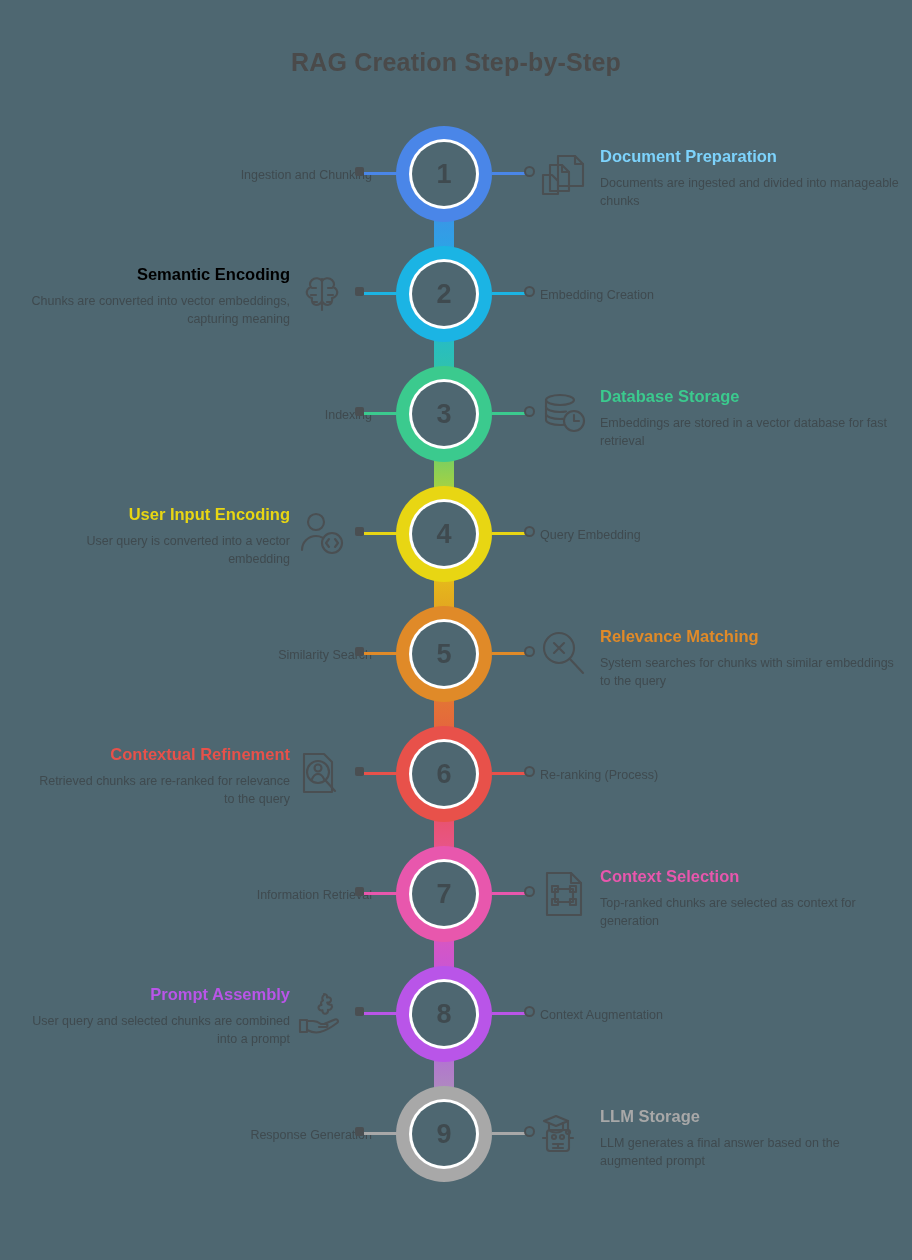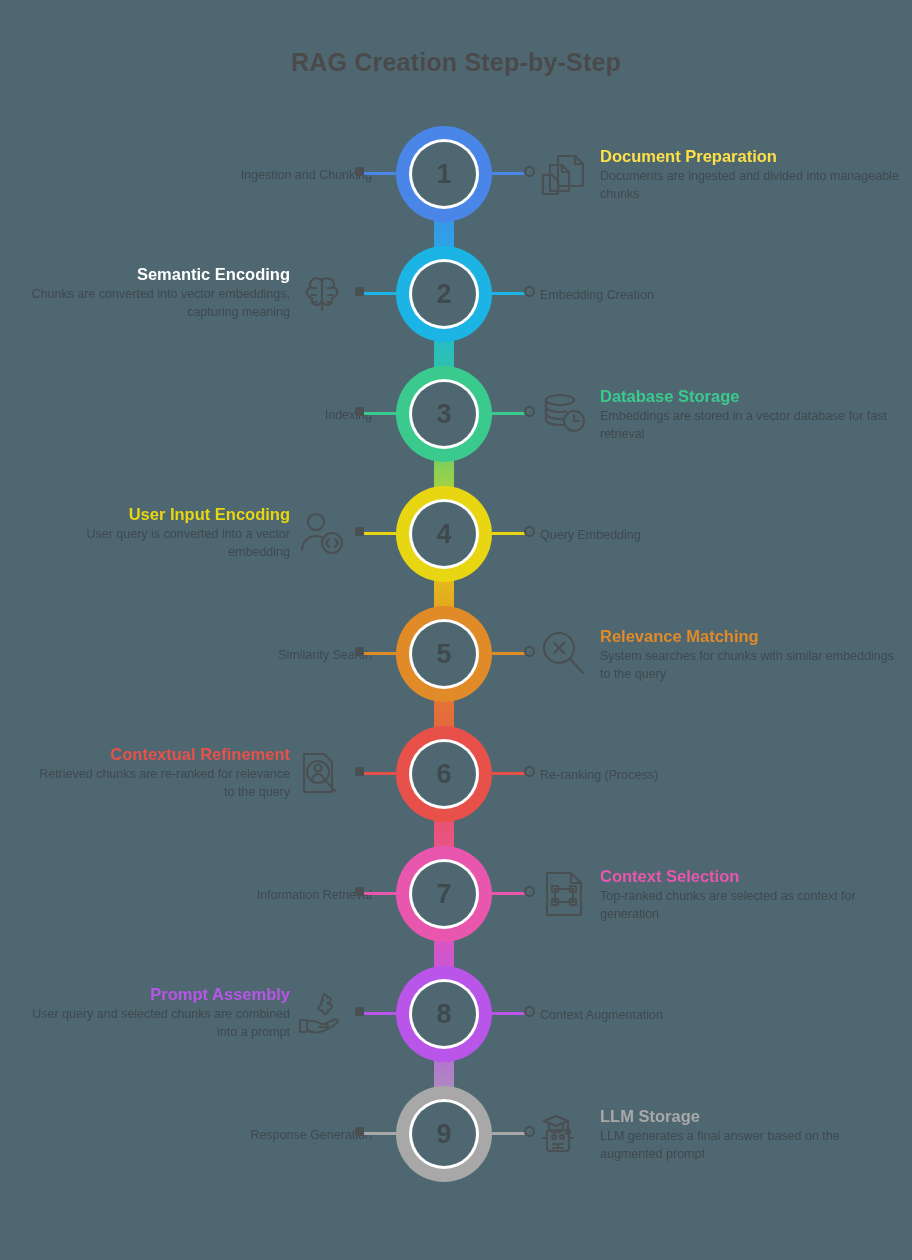--- a/index.html
+++ b/index.html
@@ -46,21 +46,21 @@
   .lead.right{left:492px;width:36px;}
   .dot{position:absolute;top:41px;width:9px;height:9px;z-index:3;}
   .dot.sq{left:355px;background:#4a4f52;border-radius:2px;}
   .dot.ci{left:524px;border-radius:50%;border:2.5px solid #4a4f52;background:#4e6771;box-sizing:border-box;width:11px;height:11px;top:40px;}
 
   
   .side{position:absolute;top:0;}
   .side.r{left:540px;width:340px;text-align:left;}
   .side.l{left:32px;width:340px;text-align:right;}
   .heading{font-size:16.5px;font-weight:bold;line-height:1.25;}
-  .desc{font-size:12.5px;color:#3f4a4f;line-height:1.45;margin-top:0;}
+  .desc{font-size:12.5px;color:#3f4a4f;line-height:1.45;margin-top:7px;}
   .simple{font-size:12.5px;color:#3f4a4f;line-height:1.3;}
 
   
   .side.lbl-r{top:39px;}
   .side.lbl-l{top:39px;}
   .side.rich-r{top:20px;}
   .side.rich-l{top:18px;}
 
   
   .ico{position:absolute;top:22px;width:52px;height:52px;}
@@ -91,21 +91,21 @@
       <div class="lead right" style="background:#4a86e8"></div>
       <div class="dot sq"></div>
       <div class="dot ci"></div>
    <div class="node">
      <div class="ringout" style="background:#4a86e8"></div>
      <div class="ringwhite"></div>
      <div class="core"></div>
      <span class="num">1</span>
    </div>
    <div class="side r rich-r withico">
-     <div class="heading" style="color:#fde047">Document Preparation</div>
+     <div class="heading" style="color:#7dd3fc">Document Preparation</div>
      <div class="desc">Documents are ingested and divided into manageable chunks</div>
    </div>
       <div class="ico r">
         <svg viewBox="0 0 52 52">
           <path fill="none" stroke="#4a4f52" stroke-width="2.1" stroke-linecap="round" stroke-linejoin="round" d="M20 8h17l8 8v22H20z"></path>
           <path fill="none" stroke="#4a4f52" stroke-width="2.1" stroke-linecap="round" stroke-linejoin="round" d="M37 8v8h8"></path>
           <path fill="none" stroke="#4a4f52" stroke-width="2.1" stroke-linecap="round" stroke-linejoin="round" d="M12 17h12l7 7v19H12z"></path>
           <path fill="none" stroke="#4a4f52" stroke-width="2.1" stroke-linecap="round" stroke-linejoin="round" d="M24 17v7h7"></path>
           <path fill="none" stroke="#4a4f52" stroke-width="2.1" stroke-linecap="round" stroke-linejoin="round" d="M5 27h9l6 6v13H5z"></path>
         </svg>
@@ -119,21 +119,21 @@
       <div class="lead right" style="background:#1bb4e4"></div>
       <div class="dot sq"></div>
       <div class="dot ci"></div>
    <div class="node">
      <div class="ringout" style="background:#1bb4e4"></div>
      <div class="ringwhite"></div>
      <div class="core"></div>
      <span class="num">2</span>
    </div>
    <div class="side l rich-l withico">
-     <div class="heading" style="color:#ffffff">Semantic Encoding</div>
+     <div class="heading" style="color:#000000">Semantic Encoding</div>
      <div class="desc">Chunks are converted into vector embeddings, capturing meaning</div>
    </div>
       <div class="ico l">
         <svg viewBox="0 0 52 52">
           <path fill="none" stroke="#4a4f52" stroke-width="2.1" stroke-linecap="round" stroke-linejoin="round" d="M26 11v31"></path>
           <path fill="none" stroke="#4a4f52" stroke-width="2.1" stroke-linecap="round" stroke-linejoin="round" d="M26 13c-2-3-7-4-10-1s-2 6-1 7c-3 1-5 4-4 7s4 4 5 4c-1 3 1 7 4 7s5-2 6-4"></path>
           <path fill="none" stroke="#4a4f52" stroke-width="2.1" stroke-linecap="round" stroke-linejoin="round" d="M26 13c2-3 7-4 10-1s2 6 1 7c3 1 5 4 4 7s-4 4-5 4c1 3-1 7-4 7s-5-2-6-4"></path>
           <path fill="none" stroke="#4a4f52" stroke-width="2.1" stroke-linecap="round" stroke-linejoin="round" d="M20 20h-4M20 27h-5M21 34h-4M32 20h4M32 27h5M31 34h4"></path>
         </svg>
       </div>

